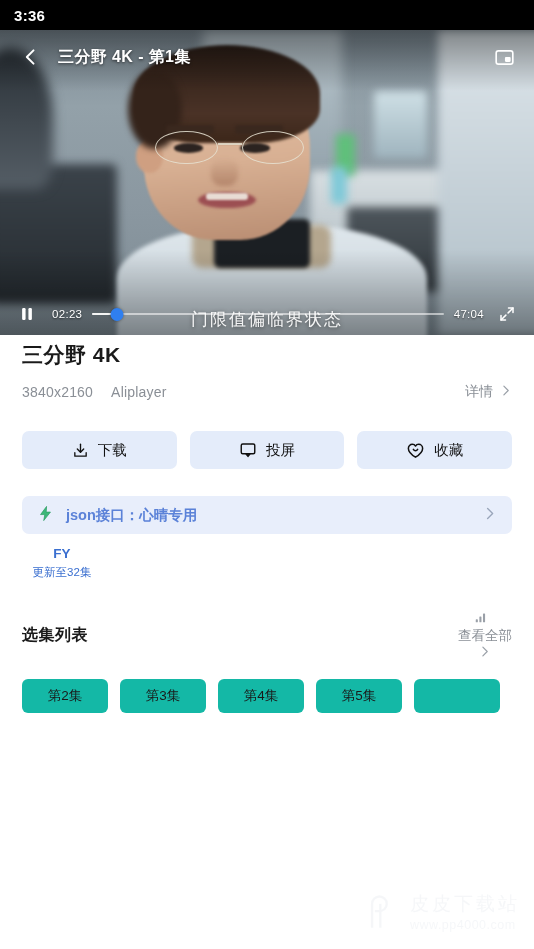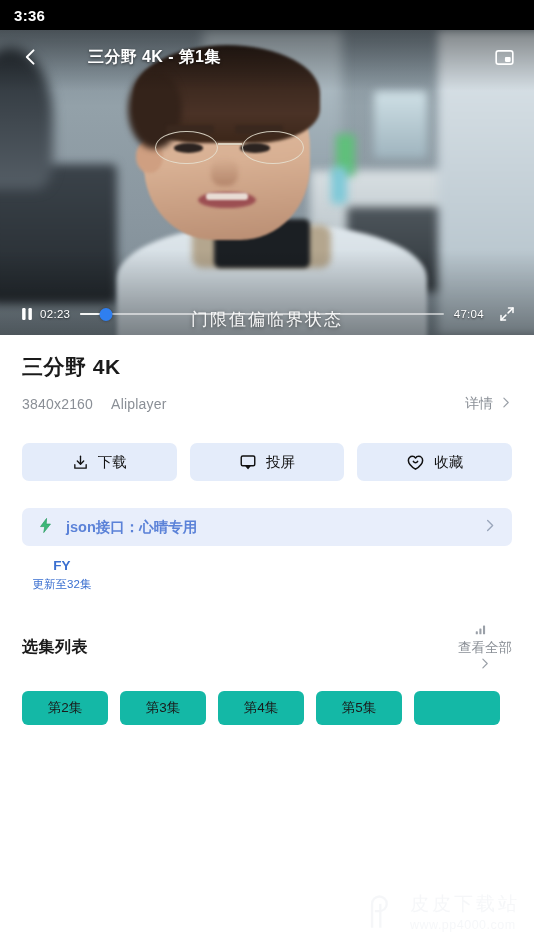--- a/index.html
+++ b/index.html
@@ -145,42 +145,42 @@
     background:#cf9f81; border-radius:50%; filter: blur(1.6px);
   }
   .video-veil {
     position:absolute; inset:0;
     background:linear-gradient(180deg, rgba(0,0,0,.42) 0%, rgba(0,0,0,0) 20%,
                 rgba(0,0,0,0) 72%, rgba(0,0,0,.38) 100%);
   }
 
   .topbar {
     position:absolute; left:0; right:0; top:0; height:54px;
-    display:flex; align-items:center; padding:0 16px; color:#fff;gap:30px;
+    display:flex; align-items:center; padding:0 16px; color:#fff;
   }
   .back-btn { width:30px; height:30px; display:flex; align-items:center; justify-content:center; }
   .video-title {
     margin-left:12px; font-size:16px; font-weight:bold; letter-spacing:.4px;
     text-shadow:0 1px 3px rgba(0,0,0,.6);
   }
   .pip-btn { margin-left:auto; width:28px; height:28px; display:flex; align-items:center; justify-content:center; }
 
   .subtitle {
     position:absolute; left:0; right:0; top:278px; text-align:center;
     color:rgba(255,255,255,.92); font-size:17px; letter-spacing:2px;
     text-shadow:0 1px 4px rgba(0,0,0,.55);
   }
 
   .controls {
     position:absolute; left:0; right:0; bottom:0; height:42px;
     display:flex; align-items:center; padding:0 14px; color:#fff;
   }
   .pause-btn { width:26px; height:26px; display:flex; align-items:center; justify-content:center; }
   .time { font-size:11.5px; letter-spacing:.3px; text-shadow:0 1px 2px rgba(0,0,0,.6); }
-  .time.cur { margin-left:0; }
+  .time.cur { margin-left:12px; }
   .time.dur { margin-right:10px; }
   .progress {
     position:relative; flex:1; height:14px; margin:0 10px;
     display:flex; align-items:center;
   }
   .progress .track {
     position:absolute; left:0; right:0; height:2px;
     background:rgba(255,255,255,.55); border-radius:2px;
   }
   .progress .buffered {
@@ -188,21 +188,21 @@
     background:rgba(255,255,255,.85); border-radius:2px;
   }
   .progress .knob {
     position:absolute; left:7%; width:13px; height:13px; border-radius:50%;
     background:#2f7ff0; transform:translateX(-50%);
     box-shadow:0 0 3px rgba(0,0,0,.4);
   }
   .fs-btn { width:26px; height:26px; display:flex; align-items:center; justify-content:center; }
 
   
-  .info { padding: 18px 22px 0 22px; }
+  .info { padding: 6px 22px 0 22px; }
   .title-main { font-size:21px; font-weight:bold; color:#1a1a1a; letter-spacing:.5px; }
   .meta-row {
     margin-top:14px; display:flex; align-items:center;
   }
   .meta-text { font-size:14px; color:#8a8f96; letter-spacing:.2px; }
   .meta-text + .meta-text { margin-left:18px; }
   .detail-link {
     margin-left:auto; display:flex; align-items:center;
     font-size:14px; color:#8a8f96;
   }

